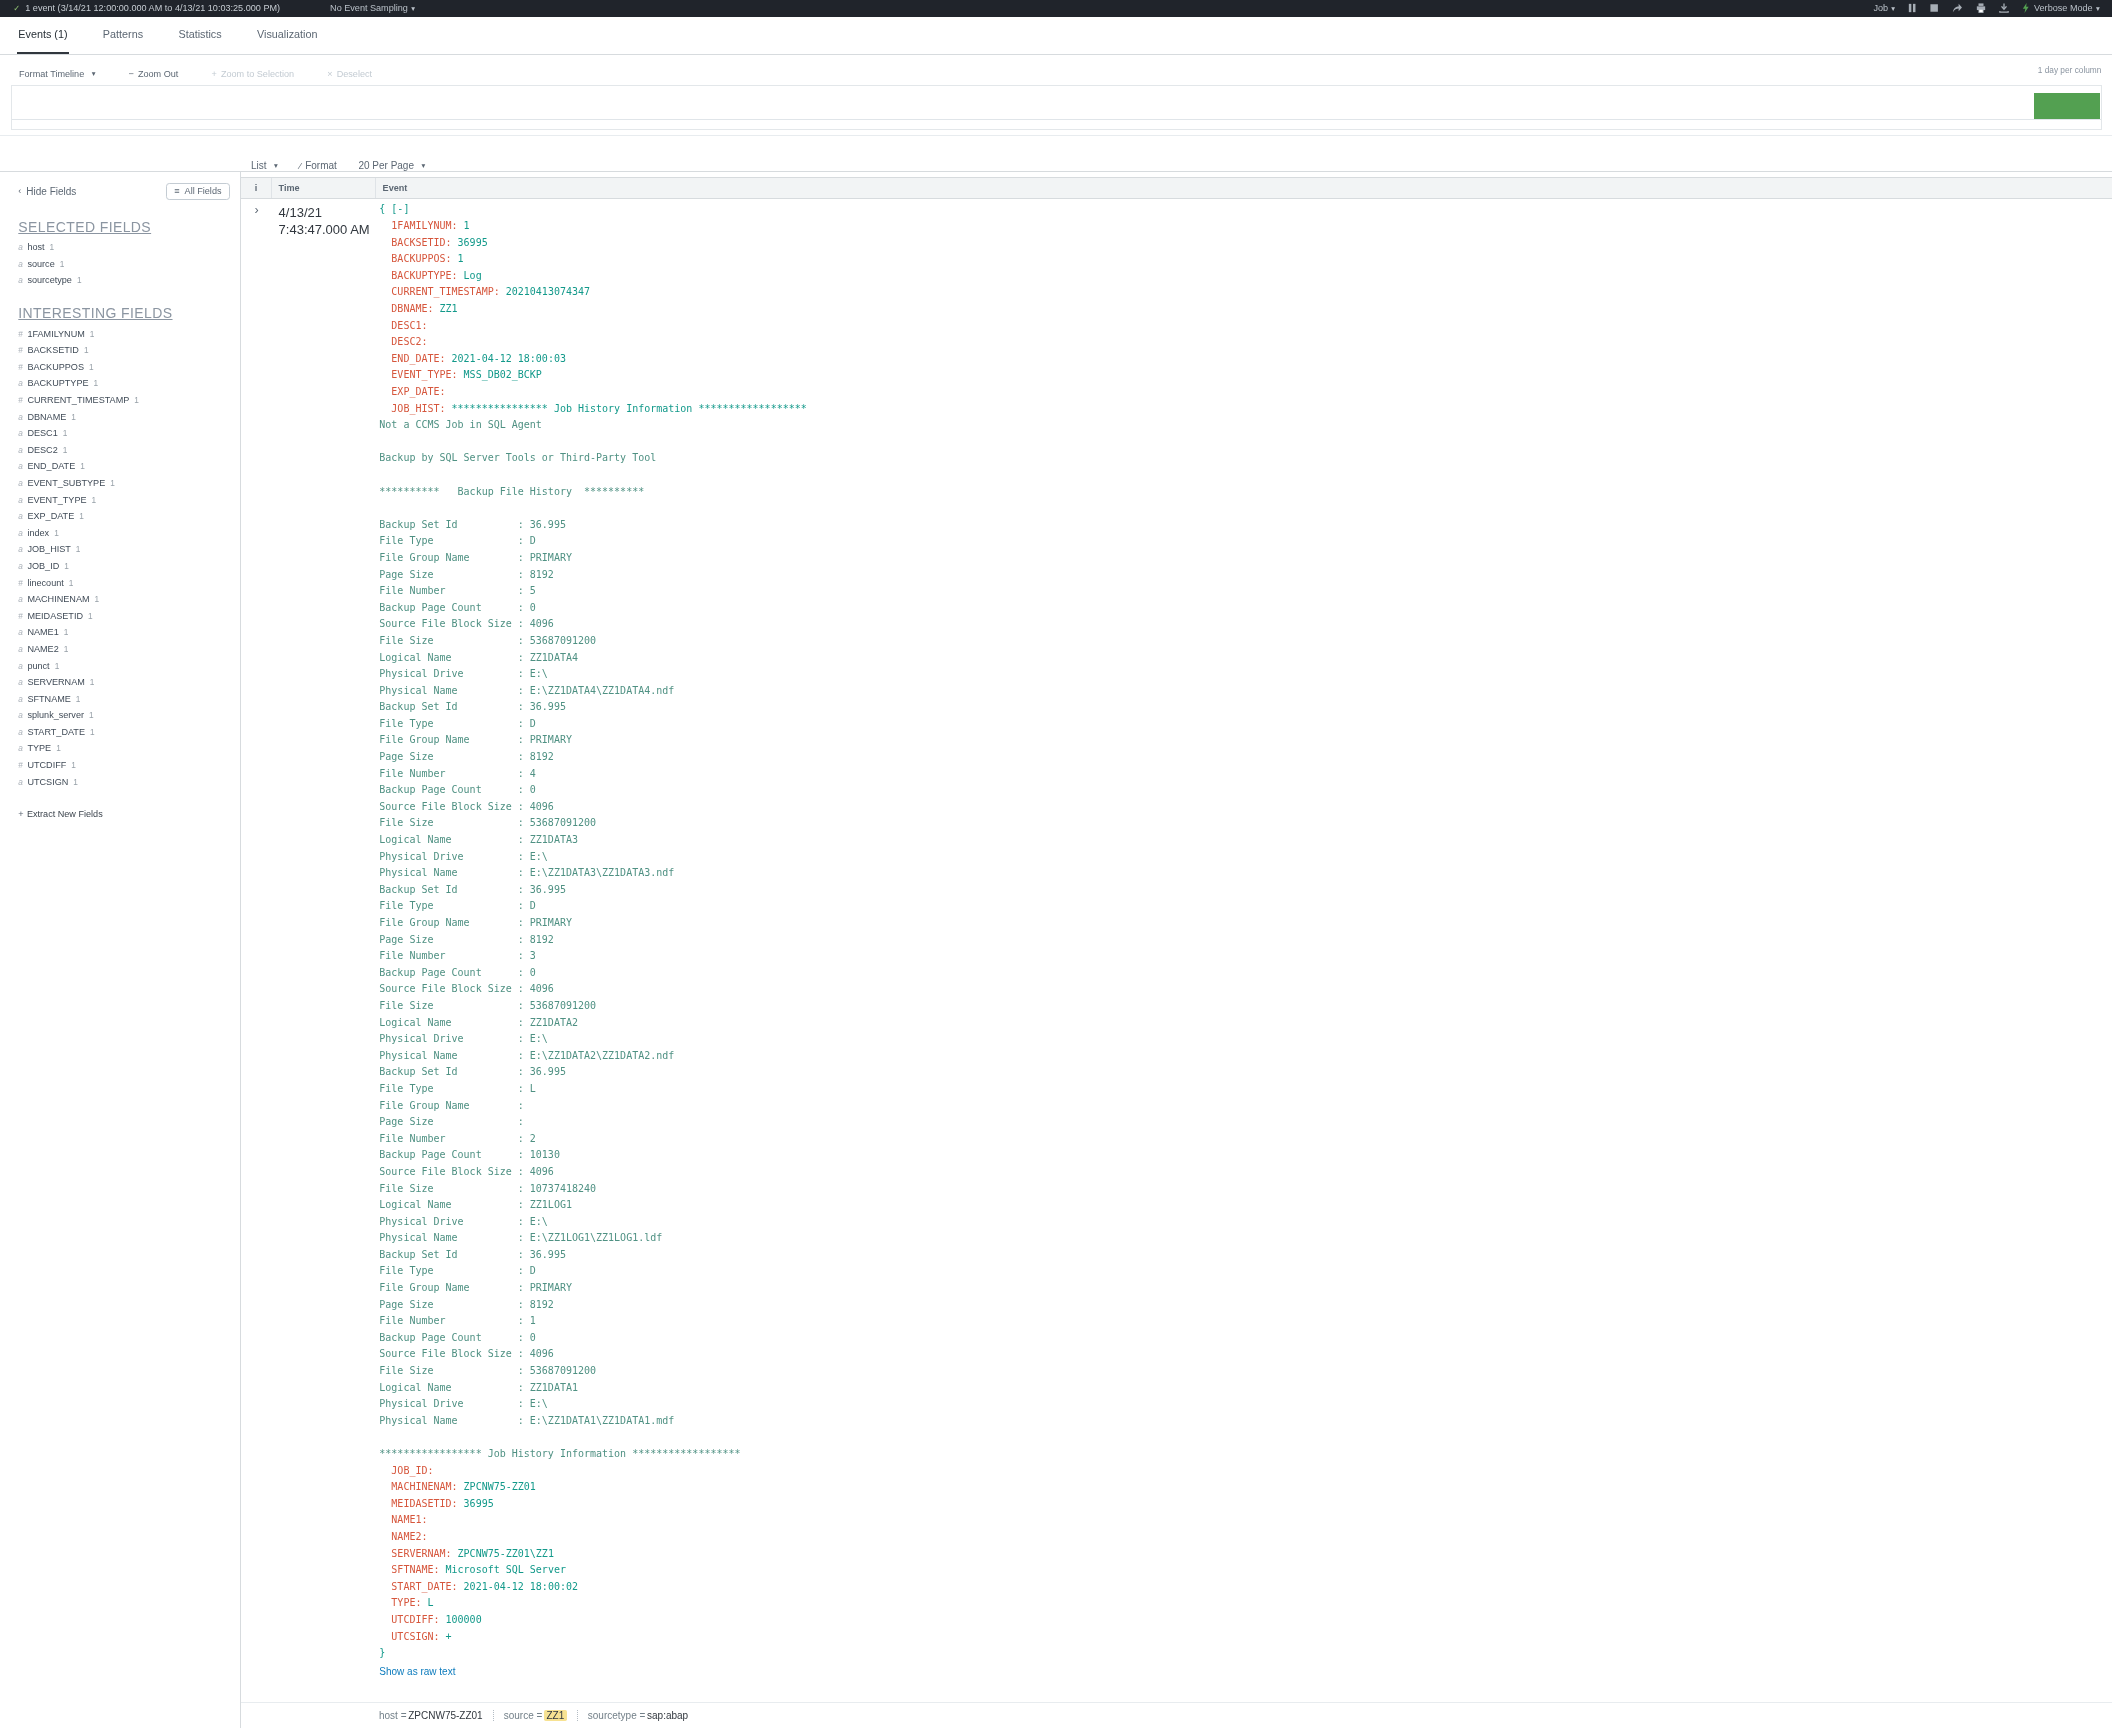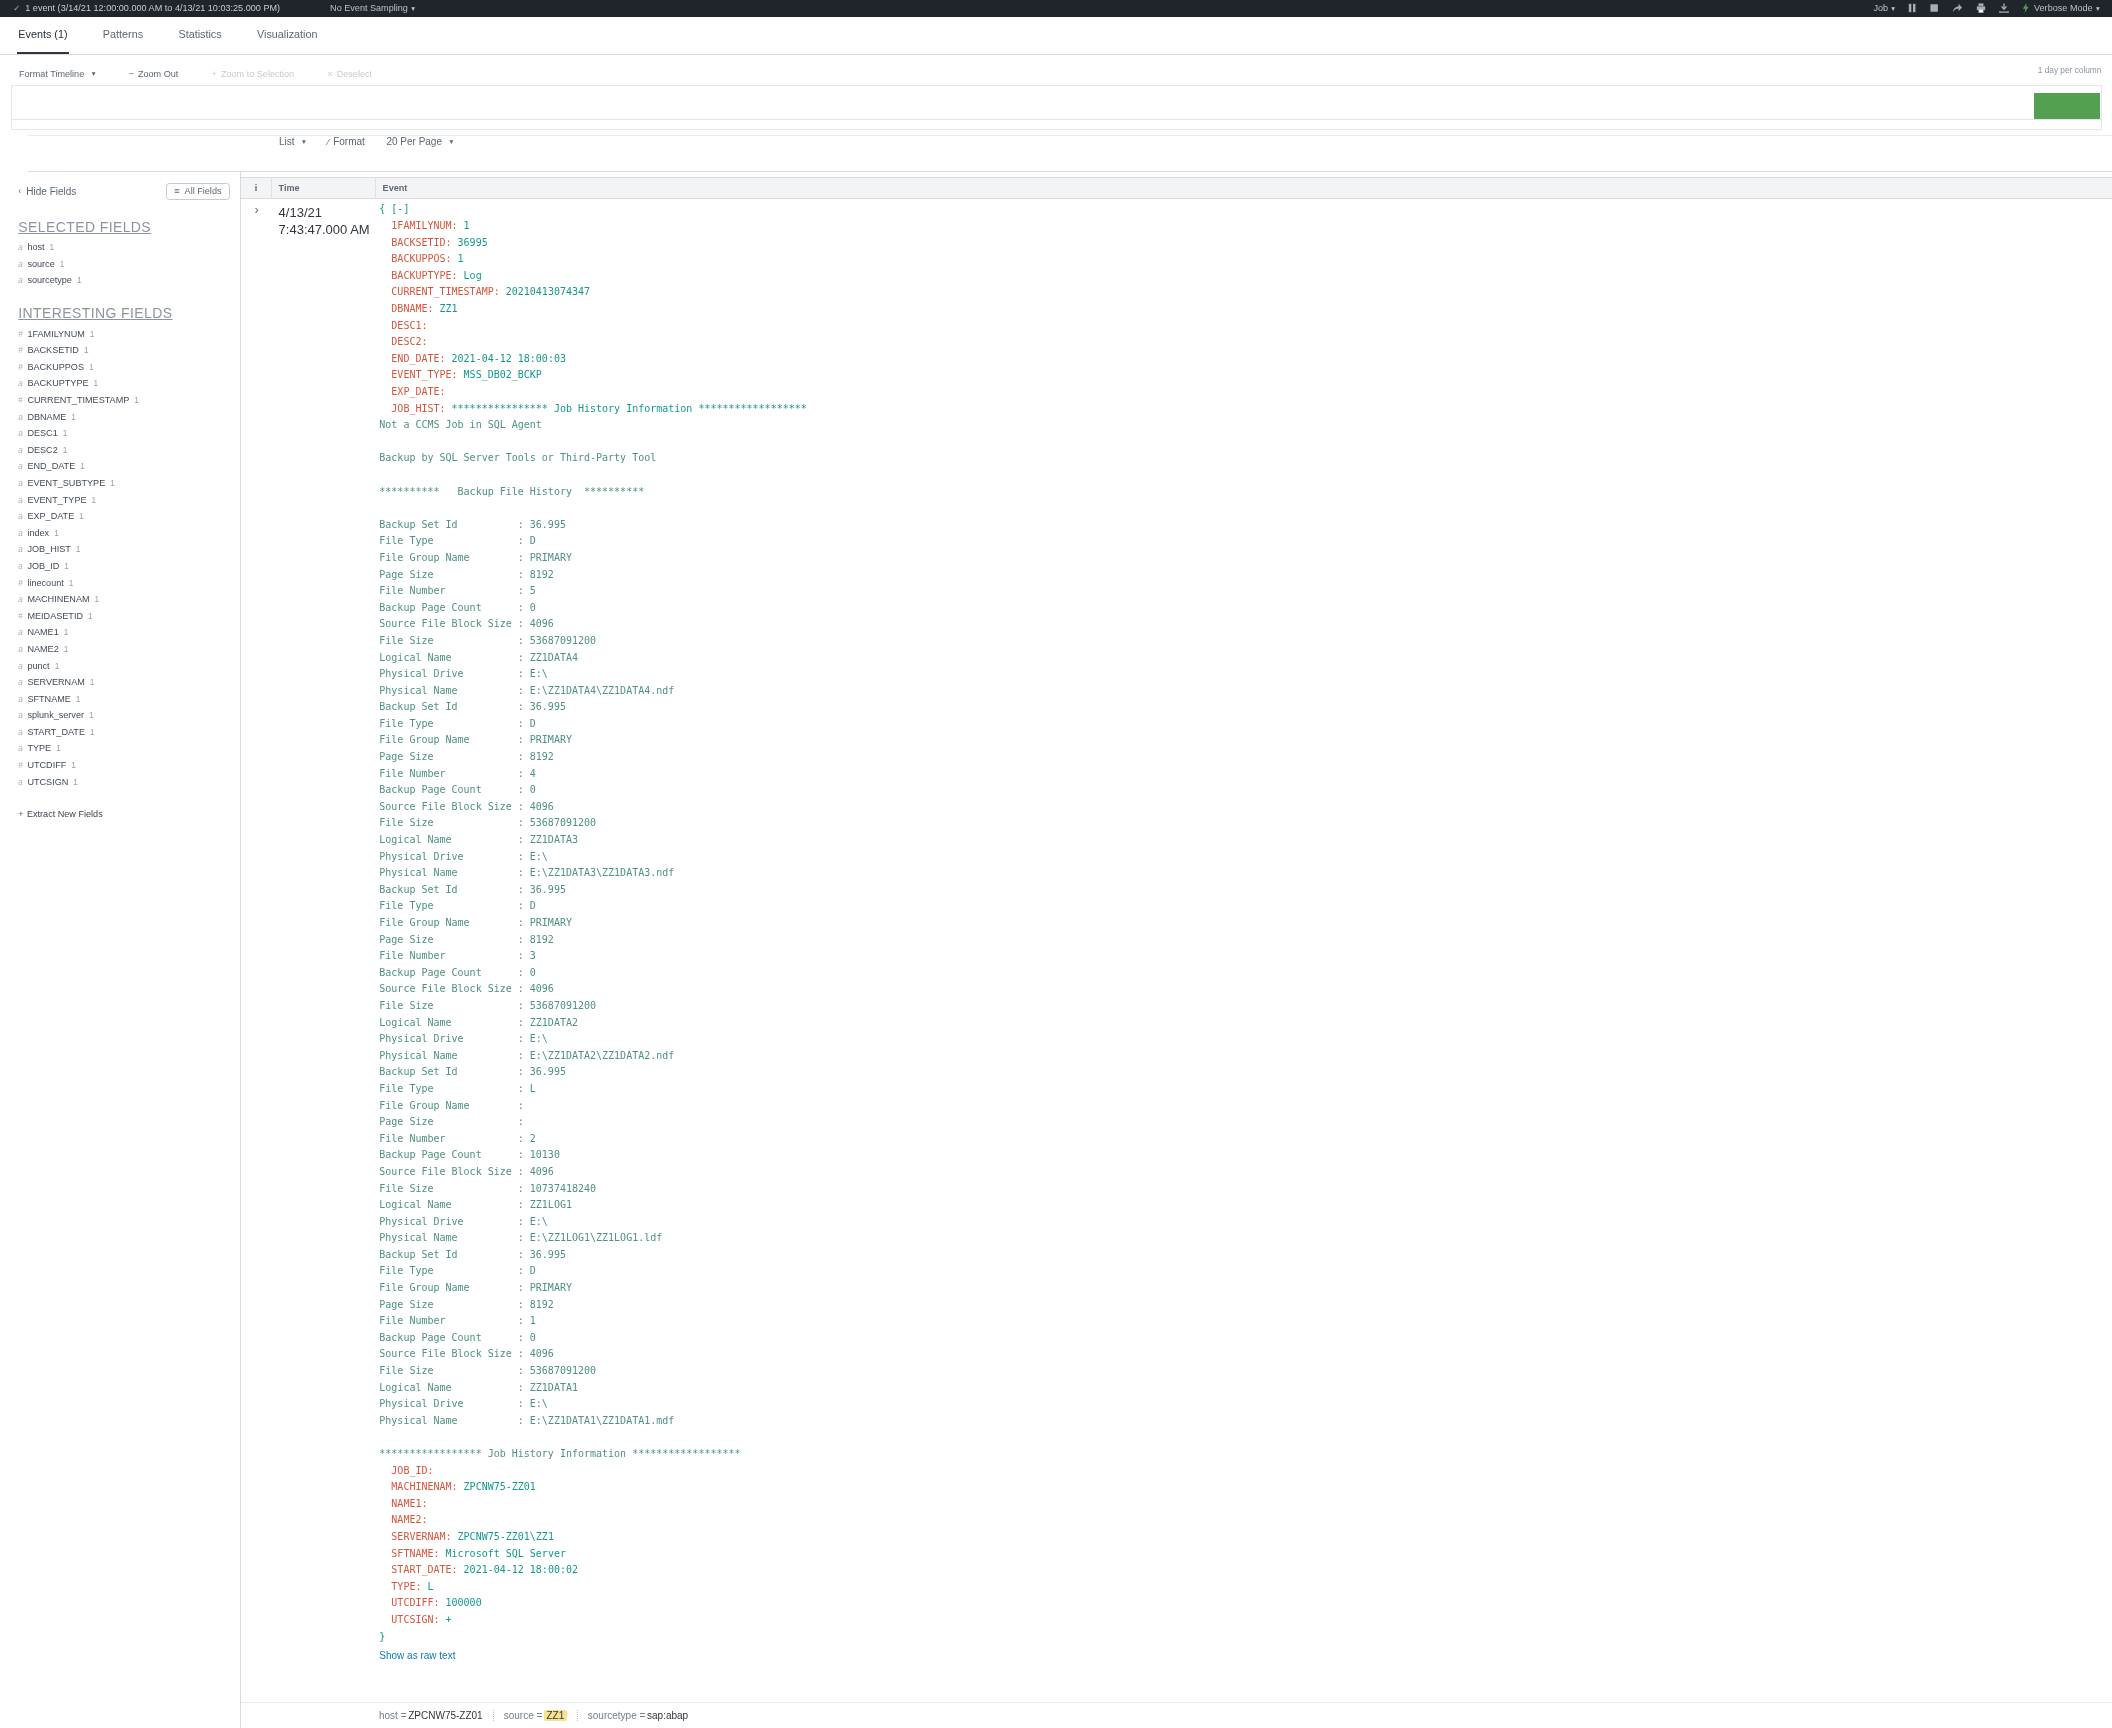--- a/index.html
+++ b/index.html
@@ -36,21 +36,21 @@
   .tl-scale { margin-left:auto; color:#8b95a1; font-size:8.3px; }
   .gi { font-size:9.1px; }
 
   
   .tl-chart { margin:0 10.8px 5.8px; height:43px; flex:0 0 43px; border:0.8px solid #e3e7ea; position:relative; background:#fff; }
   .tl-baseline { position:absolute; left:0; right:0; bottom:9.1px; border-bottom:0.8px solid #e0e5e9; }
   .tl-bar { position:absolute; right:1.7px; bottom:10px; width:66px; height:26px; background:#53a051; cursor:pointer; }
 
   
   .controls { height:37px; flex:0 0 37px; border-top:0.8px solid #e8ecef; border-bottom:0.8px solid #d7dbde;
-    display:flex; align-items:flex-start; padding-left:251px; gap:21.6px; font-size:10px; color:#5c6773; box-sizing:border-box;margin-left:28px; }
+    display:flex; align-items:flex-end; padding-left:251px; gap:21.6px; font-size:10px; color:#5c6773; box-sizing:border-box; }
   .ctrl { display:inline-flex; align-items:center; gap:4.2px; cursor:pointer; white-space:nowrap; }
 
   
   .content { flex:1 1 auto; min-height:0; display:flex; overflow:hidden; }
 
   
   .sidebar { width:241px; flex:0 0 241px; box-sizing:border-box; border-right:0.8px solid #d7dbde; padding-top:8.3px; overflow:hidden; }
   .sb-head { display:flex; align-items:center; justify-content:space-between; padding:0 10px 0 18.3px; height:21.6px; }
   .sb-hide { font-size:10px; color:#5c6773; cursor:pointer; display:inline-flex; gap:5px; align-items:center; }
   .sb-all { font-size:9.1px; color:#5c6773; border:0.8px solid #c4ccd3; border-radius:3.3px; padding:2.5px 7.5px;
@@ -348,20 +348,21 @@
               <div class="eline"><span class="raw">Backup Page Count      : 0</span></div>
               <div class="eline"><span class="raw">Source File Block Size : 4096</span></div>
               <div class="eline"><span class="raw">File Size              : 53687091200</span></div>
               <div class="eline"><span class="raw">Logical Name           : ZZ1DATA1</span></div>
               <div class="eline"><span class="raw">Physical Drive         : E:\</span></div>
               <div class="eline"><span class="raw">Physical Name          : E:\ZZ1DATA1\ZZ1DATA1.mdf</span></div>
               <div class="eline"><span class="raw">&nbsp;</span></div>
               <div class="eline"><span class="raw">***************** Job History Information ******************</span></div>
               <div class="eline"><span class="k">  JOB_ID: </span><span class="v"></span></div>
               <div class="eline"><span class="k">  MACHINENAM: </span><span class="v">ZPCNW75-ZZ01</span></div>
+              <div class="eline"><span class="k">  MEIDASETID: </span><span class="v">36995</span></div>
               <div class="eline"><span class="k">  NAME1: </span><span class="v"></span></div>
               <div class="eline"><span class="k">  NAME2: </span><span class="v"></span></div>
               <div class="eline"><span class="k">  SERVERNAM: </span><span class="v">ZPCNW75-ZZ01\ZZ1</span></div>
               <div class="eline"><span class="k">  SFTNAME: </span><span class="v">Microsoft SQL Server</span></div>
               <div class="eline"><span class="k">  START_DATE: </span><span class="v">2021-04-12 18:00:02</span></div>
               <div class="eline"><span class="k">  TYPE: </span><span class="v">L</span></div>
               <div class="eline"><span class="k">  UTCDIFF: </span><span class="v">100000</span></div>
               <div class="eline"><span class="k">  UTCSIGN: </span><span class="v">+</span></div>
               <div class="eline"><span class="brace">}</span></div>
             </div>

